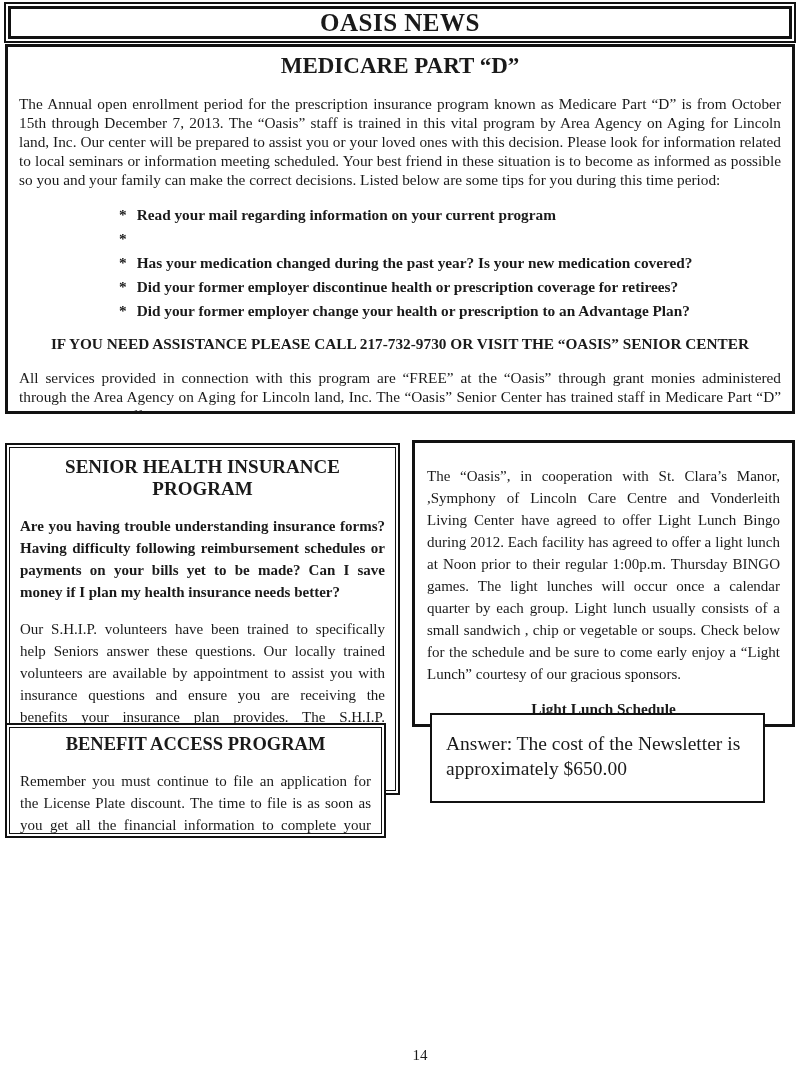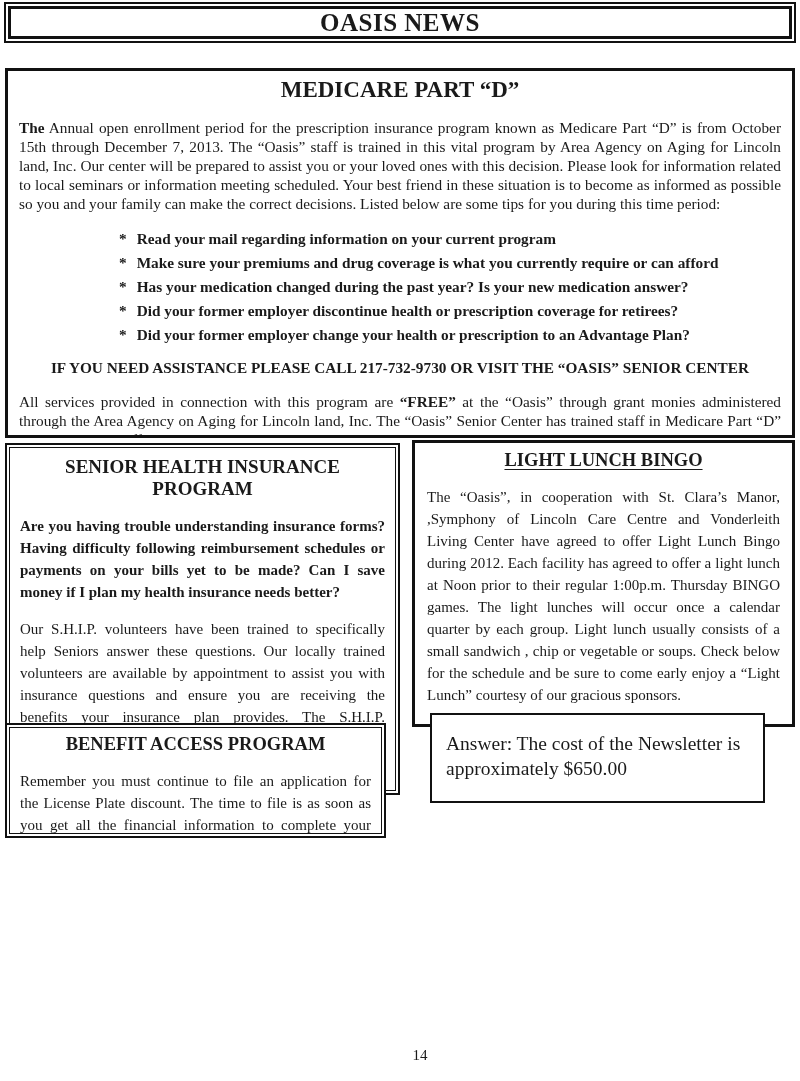--- a/index.html
+++ b/index.html
@@ -2,30 +2,30 @@
 <html><head>
 <meta charset="utf-8">
 <style>
   html,body{margin:0;padding:0;}
   body{
     width:800px;height:1081px;background:#ffffff;position:relative;
     font-family:"Liberation Serif","DejaVu Serif",serif;color:#1a1a1a;
     -webkit-font-smoothing:antialiased;
   }
   .abs{position:absolute;box-sizing:border-box;background:#fff;overflow:hidden;}
-  .bold, b{font-weight:bold;}
+  .bold, b{font-weight:normal;}
 
   
   .masthead{left:4px;top:2px;width:792px;height:41px;border:2px solid #111;padding:2px;}
   .masthead-inner{border:3px solid #111;height:100%;box-sizing:border-box;
     display:flex;align-items:center;justify-content:center;}
   .masthead-title{font-size:25px;font-weight:bold;letter-spacing:.5px;}
 
   
-  .medicare{left:5px;top:68px;width:790px;height:370px;border:3px solid #111;padding:5px 11px 6px 11px;}
+  .medicare{left:5px;top:44px;width:790px;height:370px;border:3px solid #111;padding:5px 11px 6px 11px;}
   .medicare-title{text-align:center;font-size:23px;font-weight:bold;margin:1px 0 7px 0;}
   .para{font-size:15.3px;line-height:19px;text-align:justify;}
   .tips{list-style:none;margin:12px 0 13px 100px;padding:0;font-weight:bold;font-size:15.3px;}
   .tips li{display:flex;gap:10px;margin-bottom:5px;line-height:19px;}
   .assistance{text-align:center;font-weight:bold;font-size:15.3px;margin:15px 0 8px 0;}
 
   
   .dbox{border:2px solid #111;padding:2px;}
   .dbox-inner{border:1px solid #111;height:100%;box-sizing:border-box;padding:6px 10px;overflow:hidden;}
   .ship{left:5px;top:443px;width:395px;height:352px;}
@@ -64,25 +64,24 @@
 <section class="abs medicare">
   <h2 class="medicare-title">MEDICARE PART “D”</h2>
   <p class="para"><span class="bold">The</span><span> Annual open enrollment period for the prescription insurance program known as Medicare Part “D” is from October 15th through December 7, 2013.  The “Oasis” staff is trained in this vital program by Area Agency on Aging for Lincoln land, Inc.   Our center will be prepared to assist you or your loved ones with this decision.  Please look for  information related to local seminars or information meeting scheduled.  Your best friend in these situation is to become as    informed as possible so you and your family can make the correct decisions.  Listed below are some tips for you during this time period:</span></p>
   <ul class="tips">
     <li>
       <span>*</span>
       <span>Read your mail regarding information on your current program</span>
     </li>
     <li>
       <span>*</span>
-      <span>Make sure your premiums and drug coverage is what you currently require or can afford</span>
     </li>
     <li>
       <span>*</span>
-      <span>Has your medication changed during the past year?  Is your new medication answer?</span>
+      <span>Has your medication changed during the past year?  Is your new medication covered?</span>
     </li>
     <li>
       <span>*</span>
       <span>Did your former employer discontinue health or prescription coverage for retirees?</span>
     </li>
     <li>
       <span>*</span>
       <span>Did your former employer change your health or prescription to an Advantage Plan?</span>
     </li>
   </ul>
@@ -92,21 +91,20 @@
 
 <section class="abs dbox ship">
   <div class="dbox-inner">
     <h2 class="ship-title">SENIOR HEALTH INSURANCE PROGRAM</h2>
     <p class="side-para qpara">Are you having trouble understanding insurance forms?  Having     difficulty following reimbursement schedules or payments on your bills yet to be made?  Can I save money if I plan my health     insurance needs better?</p>
     <p class="side-para"><span>Our S.H.I.P. volunteers have been trained to specifically help Seniors  answer these questions.  Our locally trained volunteers are available by appointment to assist you with insurance  ques­tions and ensure you are receiving the  benefits your  insurance plan  provides.  The S.H.I.P. volunteers are here on </span><span class="bold">Thursday from 2pm-4pm</span><span>.  Please call for an  appointment at The “Oasis” Senior Center at  </span></p>
   </div>
 </section>
 
 <section class="abs bingo">
-  <h2 class="bingo-title">LIGHT LUNCH BINGO</h2>
   <p class="side-para">The  “Oasis”,  in  cooperation  with  St.  Clara’s  Manor, ,Symphony  of  Lincoln  Care  Centre  and  Vonderleith  Living Center have agreed to offer Light Lunch Bingo during 2012.  Each facility has agreed to  offer a light lunch at Noon prior to their regular 1:00p.m. Thursday   BINGO games.   The light lunches will occur once a   calendar quarter by each group.  Light lunch usually consists of a small sandwich , chip or vege­table or soups.  Check below for the schedule and be sure to come early enjoy a “Light Lunch”    courtesy of our gracious sponsors.</p>
   <h3 class="sched-title">Light Lunch Schedule</h3>
   <div class="sched-row">
     <span class="sched-date">November 01</span>
     <span>Symphony of Lincoln</span>
   </div>
   <div class="sched-row">
     <span class="sched-date">December 27</span>
     <span>Vonderleith Living Center</span>
   </div>

